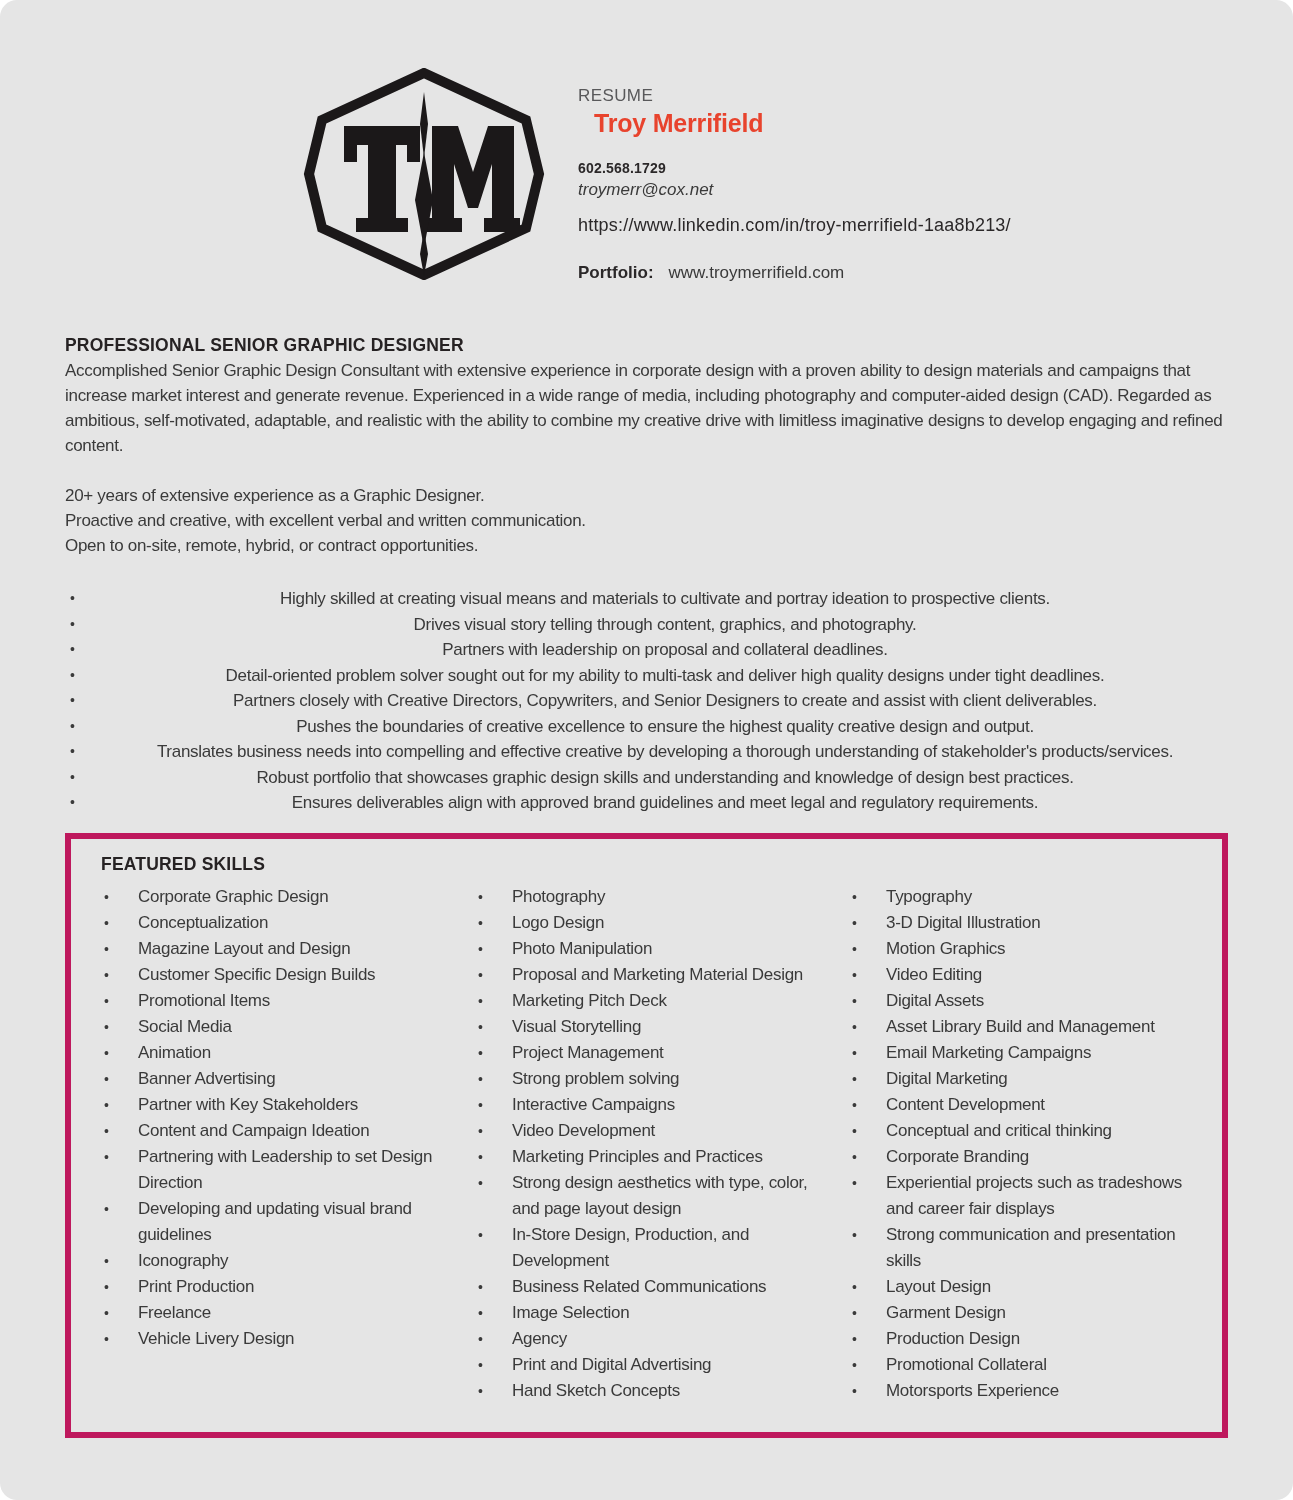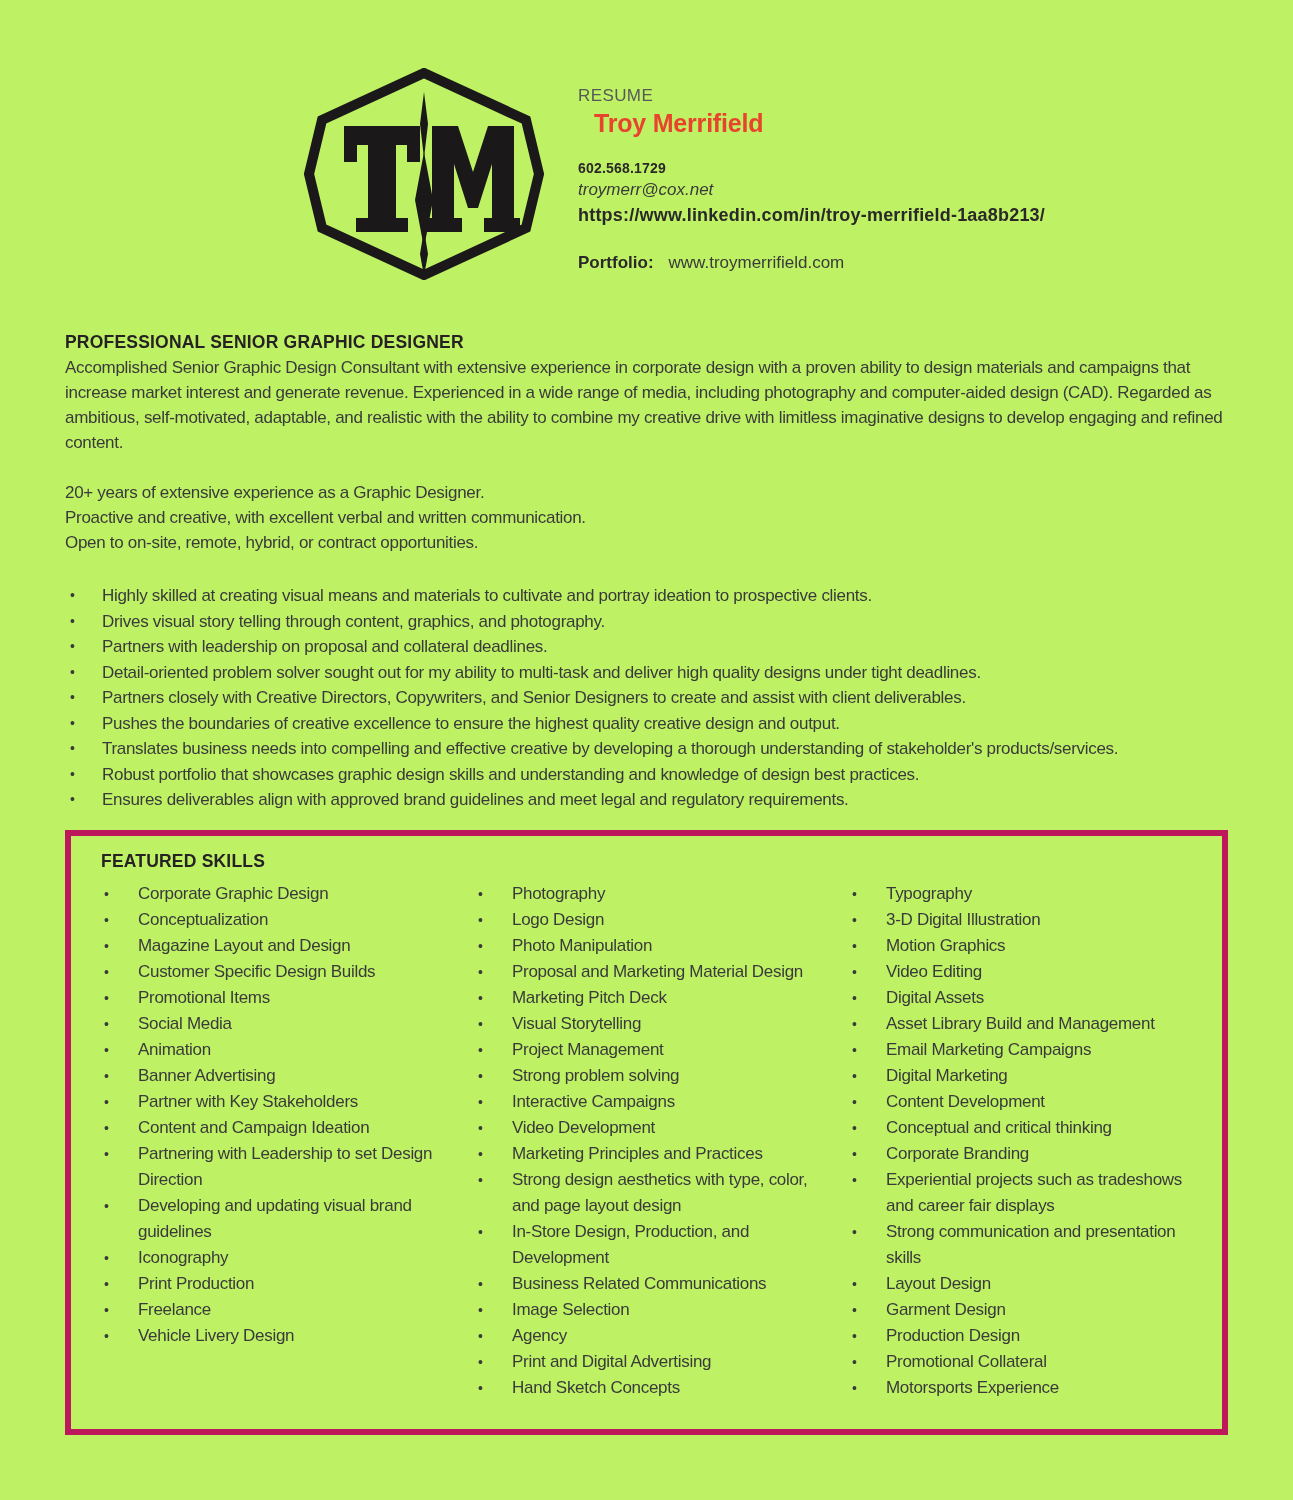--- a/index.html
+++ b/index.html
@@ -1,37 +1,37 @@
 <!DOCTYPE html>
 <html><head>
 <meta charset="utf-8">
 <style>
   html,body{margin:0;padding:0;background:#ffffff;}
   .page{
-    width:1293px;height:1500px;background:#bef264;position:relative;overflow:hidden;
-    font-family:"Liberation Sans", sans-serif;color:#3a3a3a;
+    width:1293px;height:1500px;background:#e5e5e5;position:relative;overflow:hidden;
+    font-family:"Liberation Sans", sans-serif;color:#3a3a3a;border-radius:17px;
   }
   
   .header{display:flex;align-items:flex-start;padding-top:68px;margin-left:303px;}
   .logo{width:242px;height:212px;flex:none;}
   .contact{margin-left:33px;padding-top:18px;}
   .kicker{font-size:17px;color:#58585a;letter-spacing:.4px;}
   .name{font-size:25px;line-height:28px;font-weight:700;color:#e8432d;margin:3px 16px 0;letter-spacing:-.2px;}
   .phone{margin-top:23px;font-weight:700;font-size:14px;color:#2b2829;letter-spacing:.2px;}
   .email{font-style:italic;font-size:17px;margin-top:4px;color:#3a3a3a;}
-  .linkedin{font-weight:700;font-size:18px;margin-top:5px;color:#2b2829;letter-spacing:.2px;}
+  .linkedin{font-weight:400;font-size:18px;margin-top:15px;color:#2b2829;letter-spacing:.2px;}
   .portfolio{margin-top:27px;font-size:17px;color:#3a3a3a;}
   .portfolio .plabel{font-weight:700;color:#2b2829;margin-right:15px;}
   
   .main{margin:0 65px;}
   .section-heading{font-size:17.5px;font-weight:700;color:#262223;margin:52px 0 0;letter-spacing:.2px;}
   .summary-par{font-size:17px;line-height:25px;letter-spacing:-.3px;margin:2px 0 0;color:#3a3a3a;}
   .lines{margin-top:25px;}
   .line{font-size:17px;line-height:25px;letter-spacing:-.3px;}
-  ul.bullets{list-style:none;margin:28px 0 0;padding:0;}
+  ul.bullets{list-style:none;margin:28px 0 0;padding:0;text-align:center;}
   ul.bullets li{position:relative;padding-left:37px;font-size:17px;line-height:25.5px;letter-spacing:-.3px;}
   ul.bullets li::before{content:"\2022";position:absolute;left:5px;top:0;font-size:14px;color:#3a3a3a;}
   
   .skills-box{border:6px solid #be185d;margin-top:17px;padding:15px 28px 28px 30px;}
   .skills-heading{font-size:17.5px;font-weight:700;color:#262223;margin:0;letter-spacing:.2px;}
   .cols{display:flex;margin-top:9px;}
   .cols ul{list-style:none;margin:0;padding:0;width:374px;flex:none;}
   .cols li{position:relative;padding-left:37px;font-size:17px;line-height:26px;letter-spacing:-.3px;color:#3a3a3a;padding-right:22px;}
   .cols li::before{content:"\2022";position:absolute;left:3px;top:0;font-size:14px;color:#3a3a3a;}
 </style>

